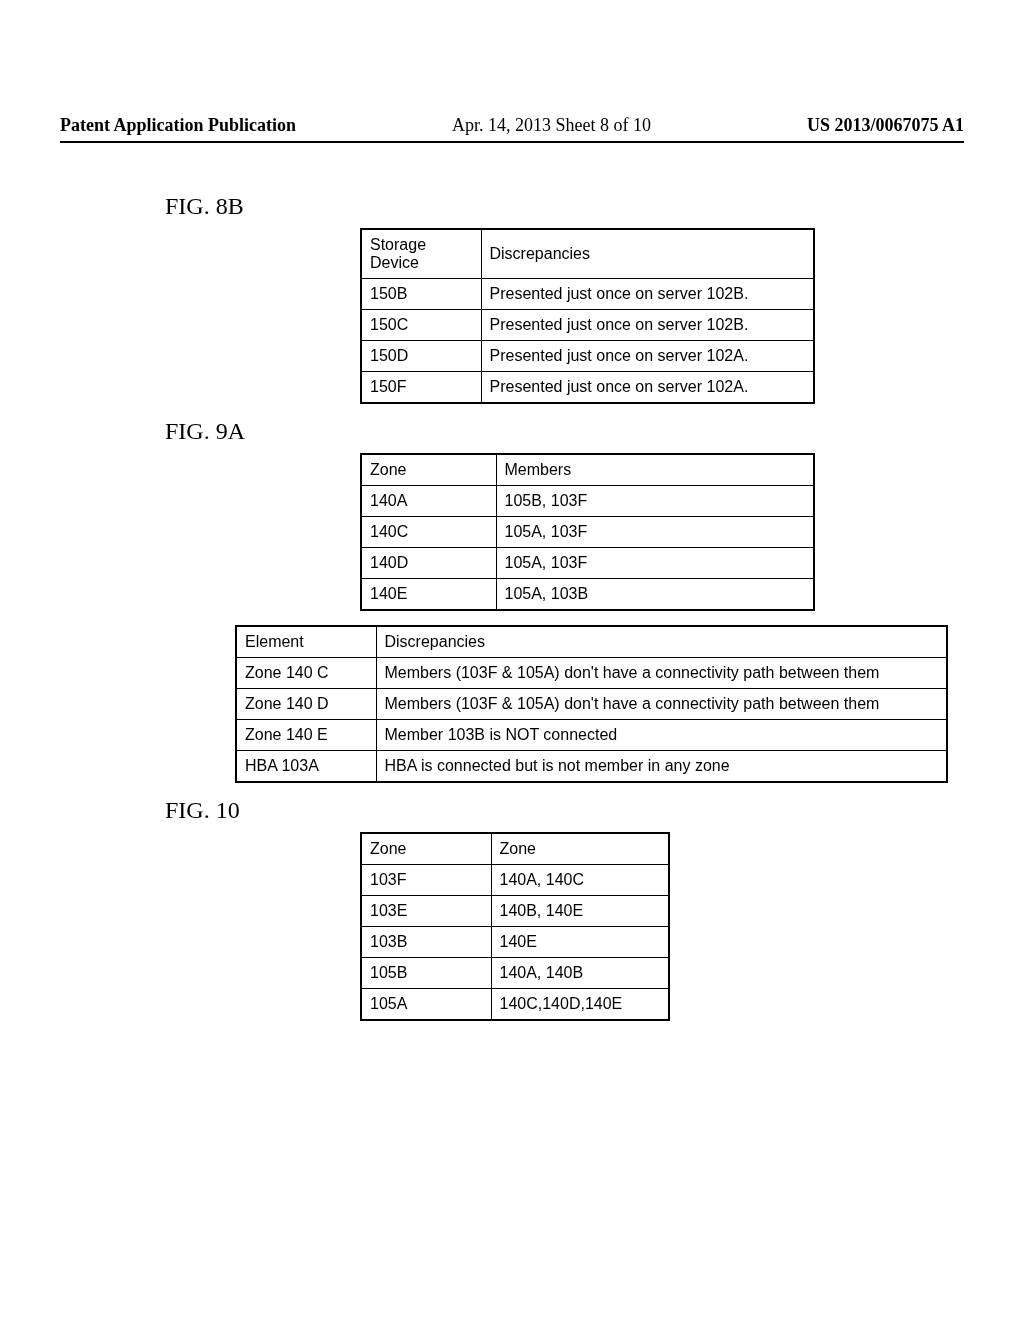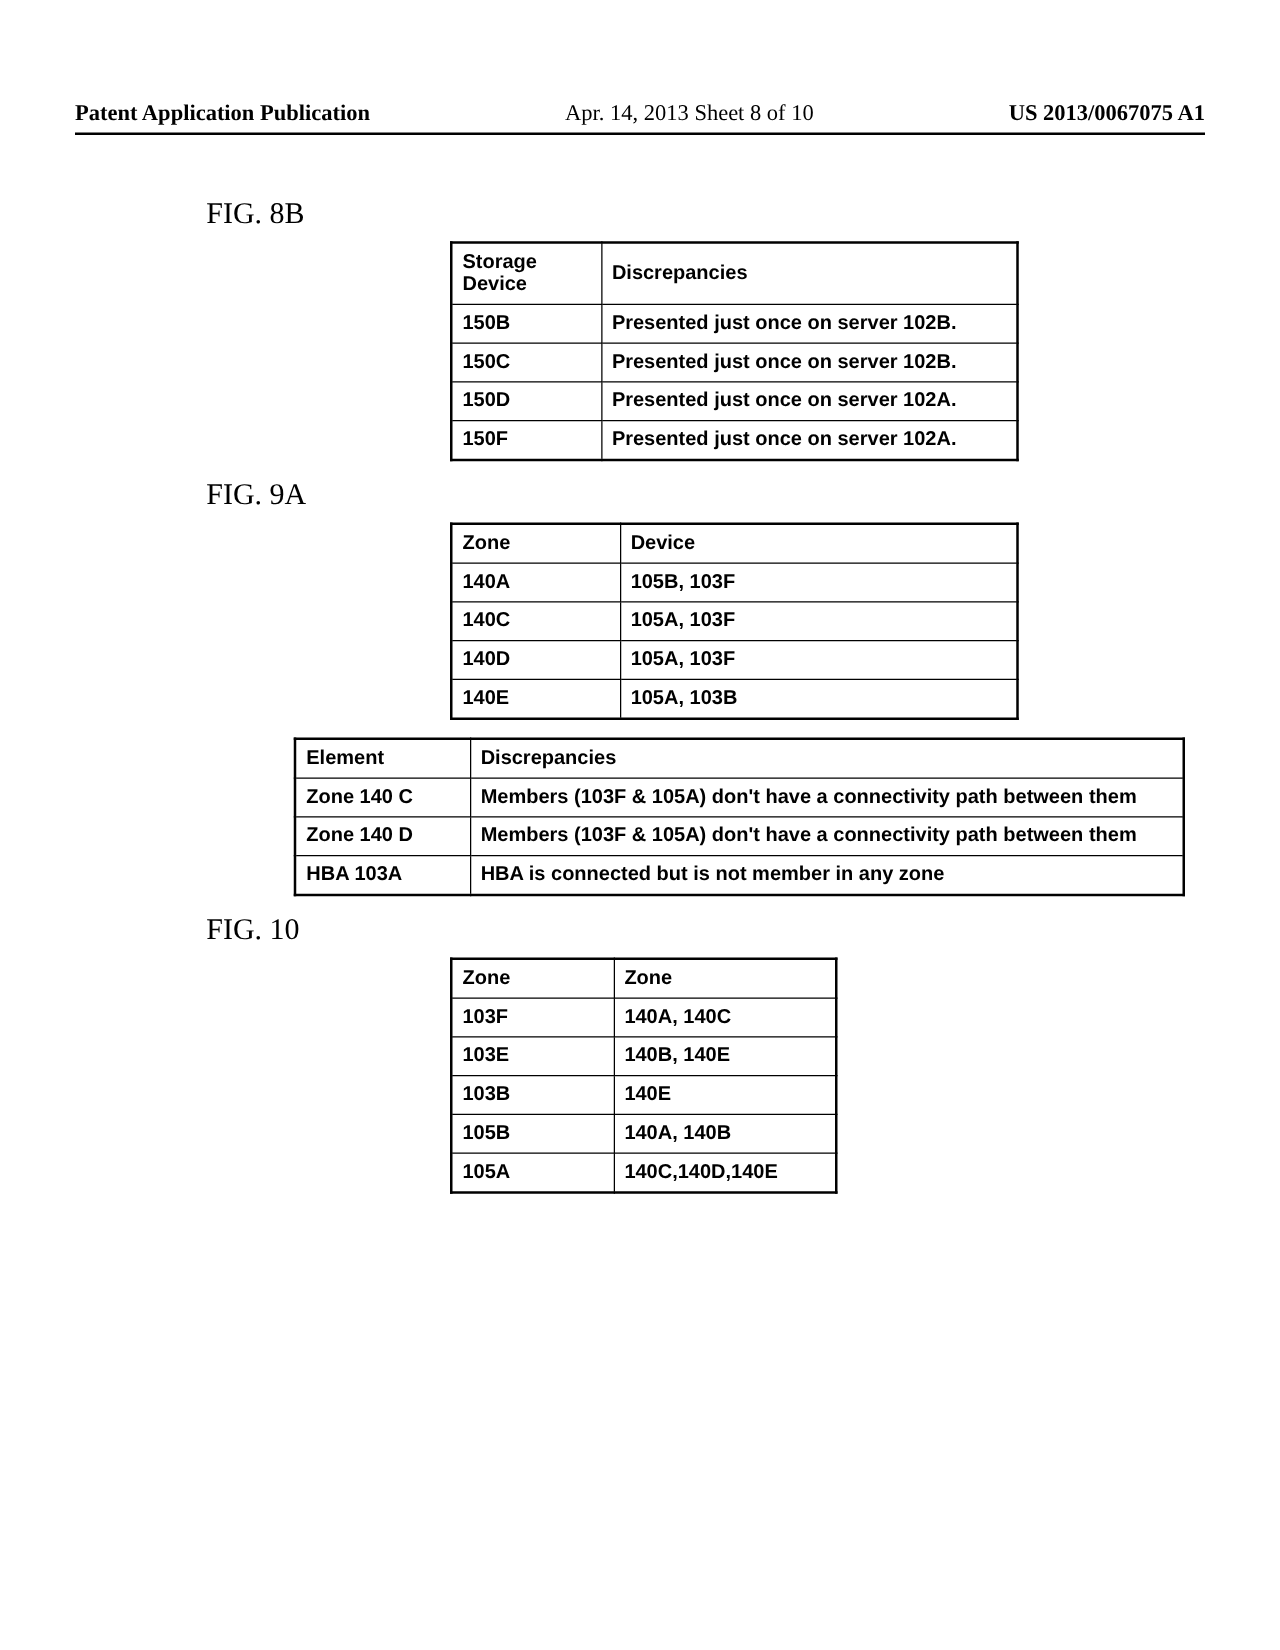--- a/index.html
+++ b/index.html
@@ -8,21 +8,21 @@
       padding: 0;
     }
     body {
       background: #fff;
       font-family: Arial, Helvetica, sans-serif;
       width: 1024px;
       height: 1320px;
       position: relative;
     }
     .page {
-      padding: 80px 60px 40px 60px;
+      padding: 115px 60px 40px 60px;
     }
     .header {
       display: flex;
       justify-content: space-between;
       border-bottom: 2px solid #000;
       padding-bottom: 5px;
       margin-bottom: 50px;
       font-family: "Times New Roman", Times, serif;
       font-size: 18px;
     }
@@ -40,21 +40,20 @@
     .fig-label {
       font-family: "Times New Roman", Times, serif;
       font-size: 24px;
       margin-left: 105px;
       margin-bottom: 8px;
     }
     table {
       border-collapse: collapse;
       border: 2px solid #000;
       margin: 0 auto;
-      font-weight: bold;
     }
     td {
       border: 1px solid #000;
       padding: 6px 8px;
       font-size: 16px;
       vertical-align: middle;
     }
     .table-8b { width: 455px; margin-left: 300px; }
     .table-8b td:first-child { width: 120px; }
     .table-9a { width: 455px; margin-left: 300px; }
@@ -102,21 +101,21 @@
     </tbody>
       </table>
   </div>
 
   <div class="section">
     <div class="fig-label">FIG. 9A</div>
     <table class="table-9a">
       <tbody>
           <tr>
         <td>Zone</td>
-        <td>Device</td>
+        <td>Members</td>
       </tr>
       <tr>
         <td>140A</td>
         <td>105B, 103F</td>
       </tr>
       <tr>
         <td>140C</td>
         <td>105A, 103F</td>
       </tr>
       <tr>
@@ -138,20 +137,24 @@
         <td>Element</td>
         <td>Discrepancies</td>
       </tr>
       <tr>
         <td>Zone 140 C</td>
         <td>Members (103F &amp; 105A) don't have a connectivity path between them</td>
       </tr>
       <tr>
         <td>Zone 140 D</td>
         <td>Members (103F &amp; 105A) don't have a connectivity path between them</td>
+      </tr>
+      <tr>
+        <td>Zone 140 E</td>
+        <td>Member 103B is NOT connected</td>
       </tr>
       <tr>
         <td>HBA 103A</td>
         <td>HBA is connected but is not member in any zone</td>
       </tr>
     </tbody>
       </table>
   </div>
 
   <div class="section">

